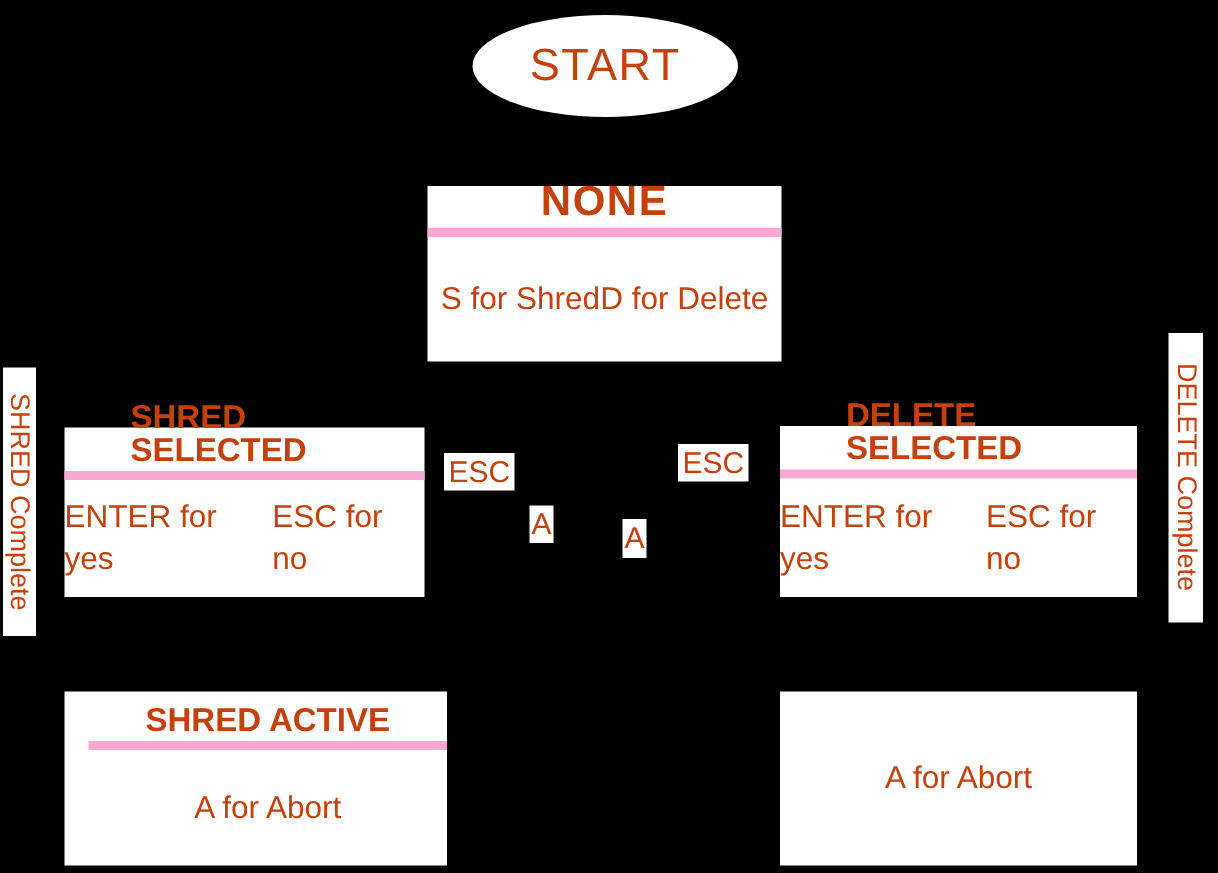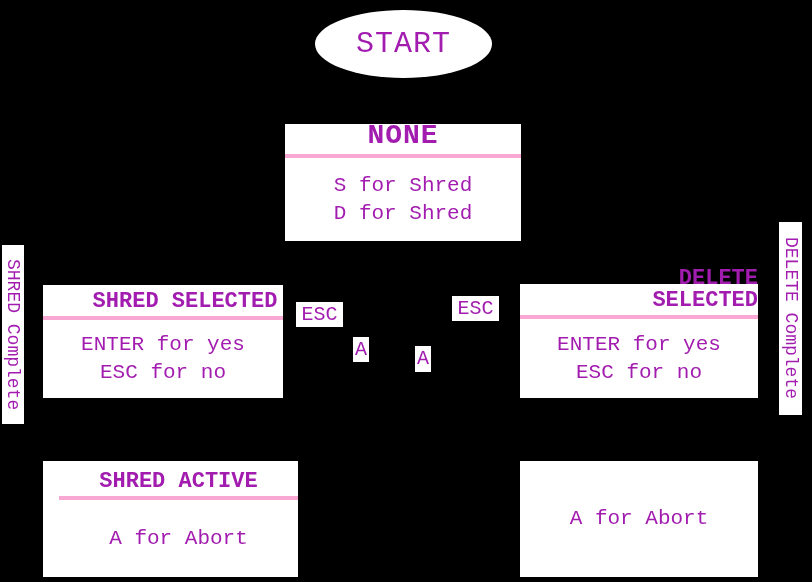--- a/index.html
+++ b/index.html
@@ -5,22 +5,22 @@
   html, body {
     margin: 0;
     padding: 0;
     background: #000000;
   }
   .stage {
     position: relative;
     width: 812px;
     height: 582px;
     background: #000000;
-    font-family: Liberation Mono, monospace;
-    color: #a21caf;
+    font-family: Liberation Sans, sans-serif;
+    color: #c2410c;
     overflow: hidden;
   }
   
   .start-node {
     position: absolute;
     left: 315px;
     top: 10px;
     width: 177px;
     height: 68px;
     background: #ffffff;
@@ -35,31 +35,29 @@
   .node {
     position: absolute;
     background: #ffffff;
     display: flex;
     flex-direction: column;
   }
   .node .title {
     display: flex;
     align-items: flex-end;
     justify-content: center;
-    border-bottom: 4px solid #f9a8d4;
+    border-bottom: 6px solid #f9a8d4;
     font-weight: bold;
     line-height: 1;
     padding-bottom: 3px;
     box-sizing: border-box;
-    text-align: right;
   }
   .node .body {
     flex: 1;
     display: flex;
-    flex-direction: column;
     align-items: center;
     justify-content: center;
     font-size: 21px;
     line-height: 28px;
   }
   #node-none            { left: 285px; top: 124px; width: 236px; height: 117px; }
   #node-none .title     { height: 34px; font-size: 28px; letter-spacing: 1px; padding-bottom: 4px; }
   #node-shred-selected  { left: 43px;  top: 285px; width: 240px; height: 113px; }
   #node-delete-selected { left: 520px; top: 284px; width: 238px; height: 114px; }
   #node-shred-selected .title, #node-delete-selected .title { height: 35px; font-size: 22px; padding-left: 44px; }
@@ -100,21 +98,21 @@
 <div class="stage">
 
   <div class="start-node">
     <span>START</span>
   </div>
 
   <div class="node" id="node-none">
     <div class="title">NONE</div>
     <div class="body">
       <div>S for Shred</div>
-      <div>D for Shred</div>
+      <div>D for Delete</div>
     </div>
   </div>
 
   <div class="node" id="node-shred-selected">
     <div class="title">SHRED SELECTED</div>
     <div class="body">
       <div>ENTER for yes</div>
       <div>ESC for no</div>
     </div>
   </div>

